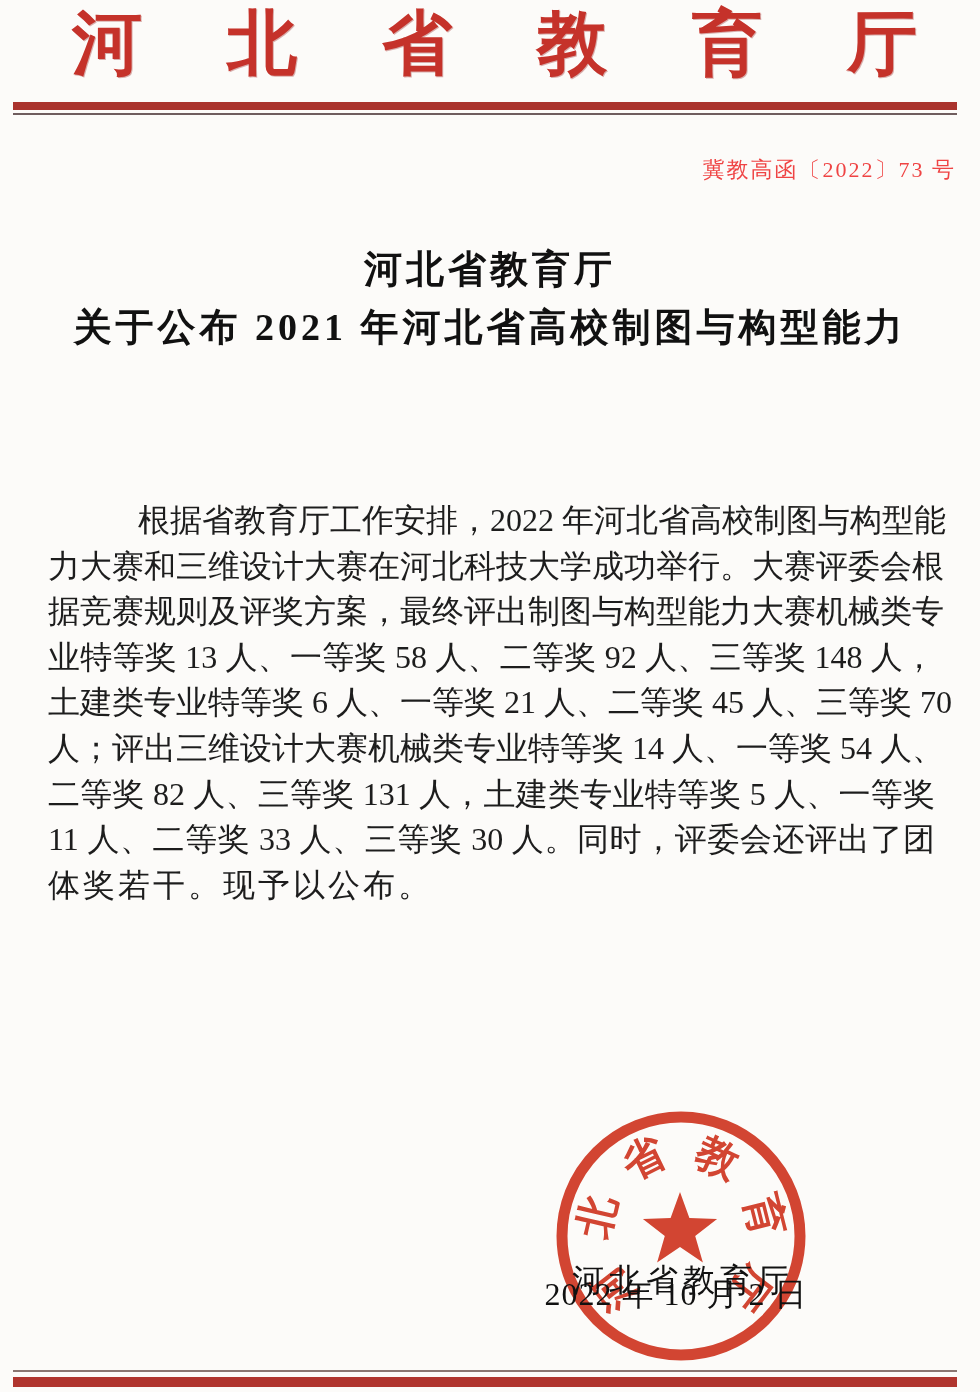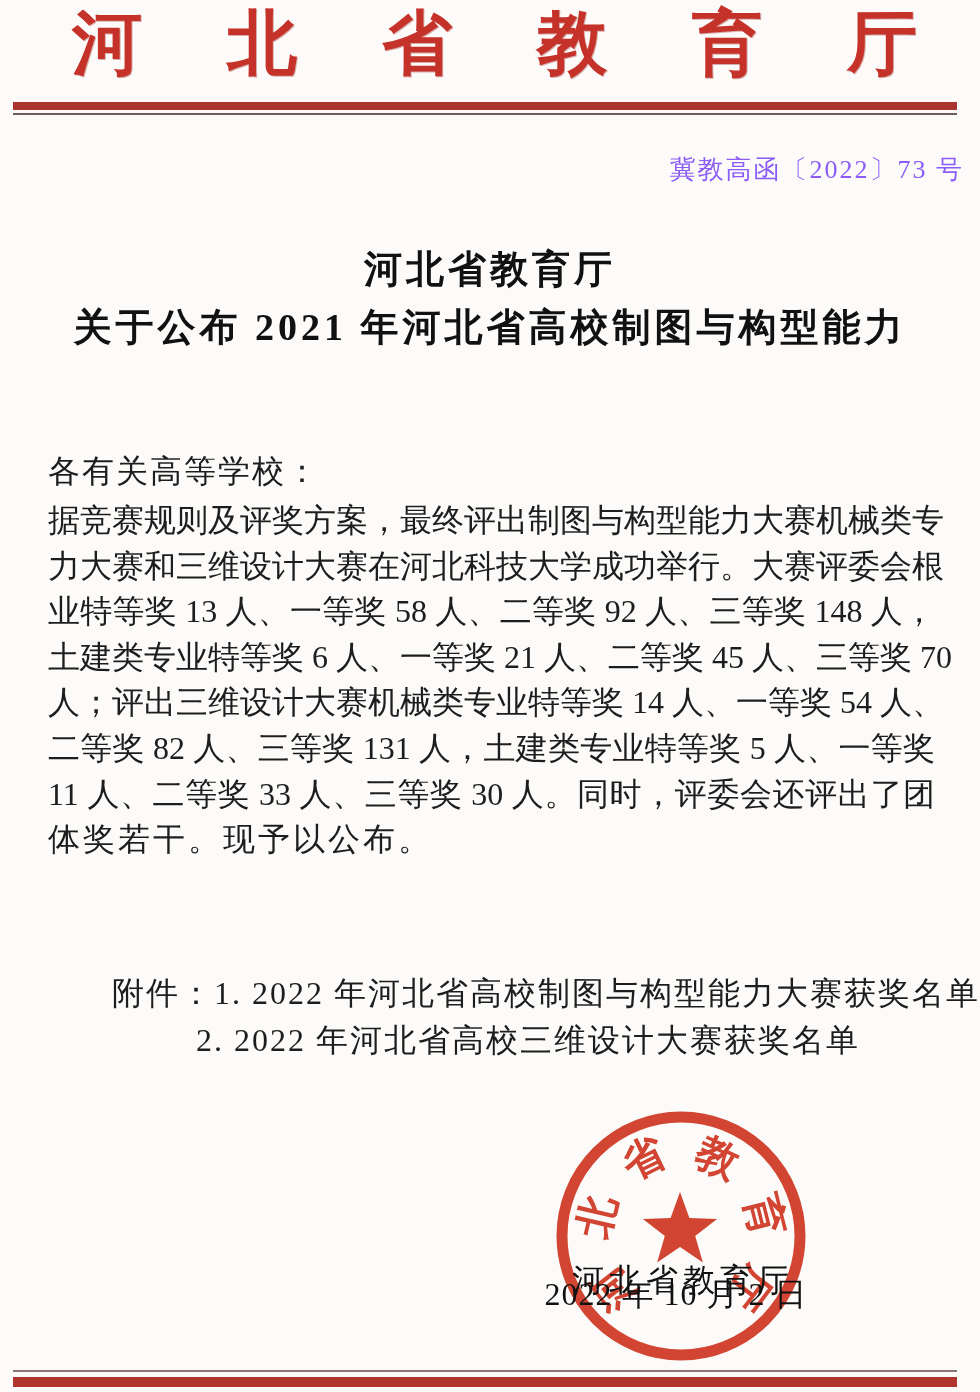--- a/index.html
+++ b/index.html
@@ -19,23 +19,23 @@
     letter-spacing:85px;white-space:nowrap;
     color:#c5322a;
     text-shadow:1px 1px 0 rgba(150,30,25,.35);
   }
   .rule-top-thick{position:absolute;left:13px;top:102px;width:944px;height:8px;background:#aa332d;}
   .rule-top-thin{position:absolute;left:13px;top:113px;width:944px;height:2px;background:#6f5d5e;}
   .rule-bottom-thin{position:absolute;left:13px;top:1370px;width:944px;height:2px;background:#8a7672;}
   .rule-bottom-thick{position:absolute;left:13px;top:1377px;width:944px;height:10px;background:#b0352e;}
   
   .doc-number{
-    position:absolute;right:16px;top:148px;
-    font-size:26px;line-height:44px;letter-spacing:2px;
-    color:#8b5cf6;
+    position:absolute;right:24px;top:148px;
+    font-size:22px;line-height:44px;letter-spacing:2px;
+    color:#ef4444;
   }
   
   .title{
     position:absolute;left:0;top:240px;width:980px;
     text-align:center;font-weight:bold;
     font-size:38px;line-height:58px;letter-spacing:4px;
     color:#111;
   }
   
   .salutation{
@@ -85,37 +85,33 @@
   <div class="rule-top-thick"></div>
   <div class="rule-top-thin"></div>
 
   <div class="doc-number">冀教高函〔2022〕73 号</div>
 
   <div class="title">
     <div>河北省教育厅</div>
     <div>关于公布 2021 年河北省高校制图与构型能力</div>
   </div>
 
-  <div class="salutation">各有关高等学校：</div>
 
   <div class="para">
+    <div class="pl first">根据省教育厅工作安排，2022 年河北省高校制图与构型能</div>
+    <div class="pl">力大赛和三维设计大赛在河北科技大学成功举行。大赛评委会根</div>
     <div class="pl">据竞赛规则及评奖方案，最终评出制图与构型能力大赛机械类专</div>
-    <div class="pl">力大赛和三维设计大赛在河北科技大学成功举行。大赛评委会根</div>
     <div class="pl">业特等奖 13 人、一等奖 58 人、二等奖 92 人、三等奖 148 人，</div>
     <div class="pl">土建类专业特等奖 6 人、一等奖 21 人、二等奖 45 人、三等奖 70</div>
     <div class="pl">人；评出三维设计大赛机械类专业特等奖 14 人、一等奖 54 人、</div>
     <div class="pl">二等奖 82 人、三等奖 131 人，土建类专业特等奖 5 人、一等奖</div>
     <div class="pl">11 人、二等奖 33 人、三等奖 30 人。同时，评委会还评出了团</div>
     <div class="pl last">体奖若干。现予以公布。</div>
   </div>
 
-  <div class="attach">
-    <div class="a1">附件：1. 2022 年河北省高校制图与构型能力大赛获奖名单</div>
-    <div class="a2">2. 2022 年河北省高校三维设计大赛获奖名单</div>
-  </div>
 
   <svg class="seal" viewBox="0 0 280 280" xmlns="http://www.w3.org/2000/svg">
     <circle cx="140" cy="140" r="119" fill="none" stroke="#cf3823" stroke-width="11"></circle>
     <polygon fill="#cf3823" points="139,96 148.4,122.1 176.1,122.9 154.2,139.9 161.9,166.6 139,151 116.1,166.6 123.8,139.9 101.9,122.9 129.6,122.1"></polygon>
     <g transform="rotate(-128 140 140)">
         <text x="140" y="54" font-size="42" text-anchor="middle" dominant-baseline="central">河</text>
       </g>
     <g transform="rotate(-77 140 140)">
         <text x="140" y="54" font-size="42" text-anchor="middle" dominant-baseline="central">北</text>
       </g>

